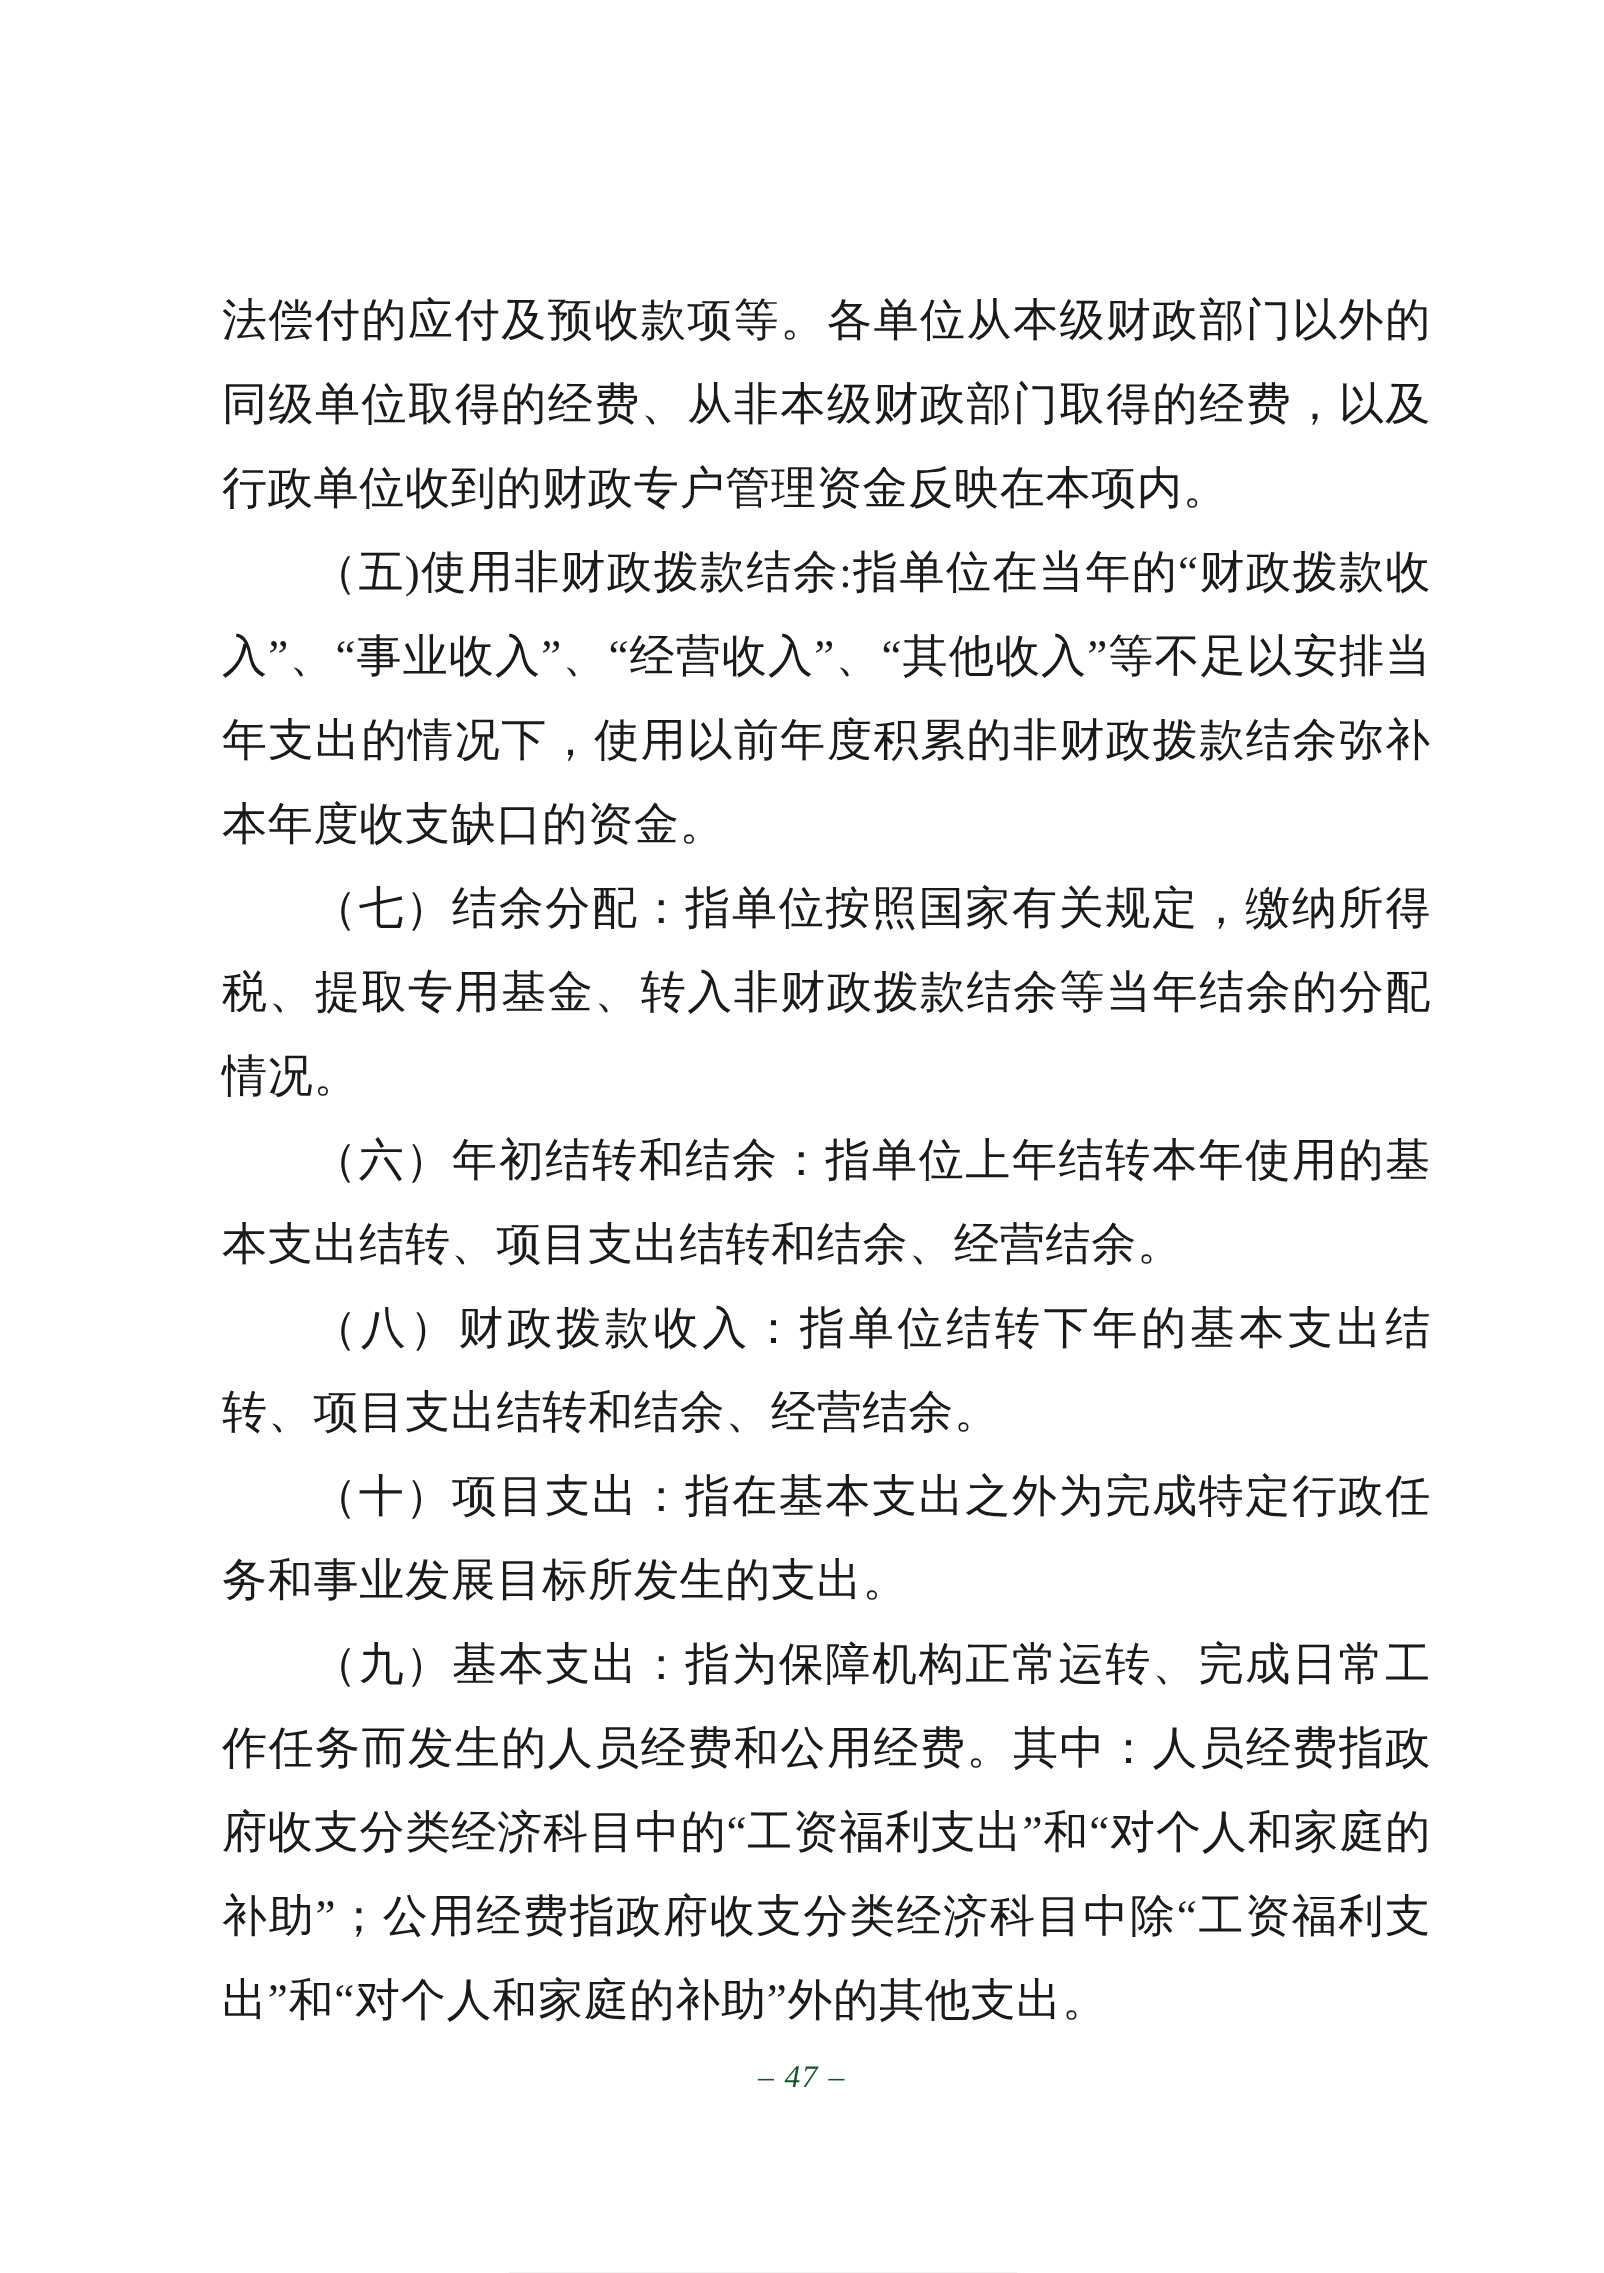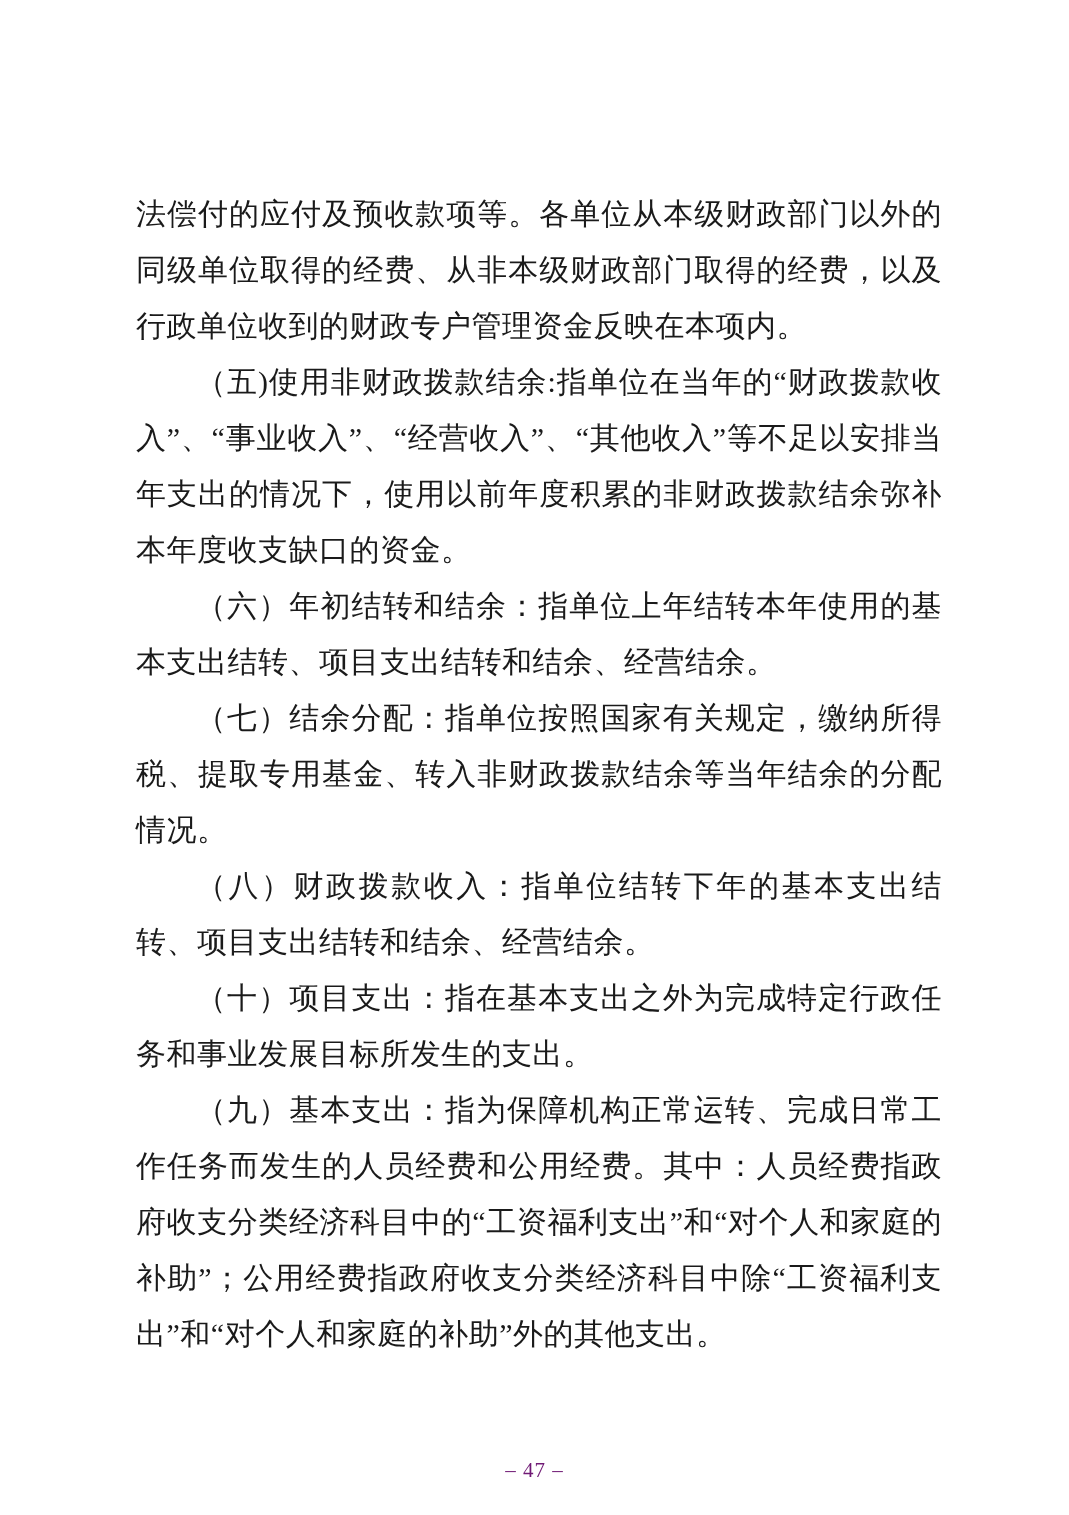--- a/index.html
+++ b/index.html
@@ -12,21 +12,21 @@
     width: 1069px;
     height: 1515px;
     margin: 0 auto;
     background: #ffffff;
     font-family: "Liberation Serif", "DejaVu Serif", serif;
     color: #1a1a1a;
     overflow: hidden;
   }
   .content {
     position: absolute;
-    left: 136px;
+    left: 148px;
     top: 186px;
     width: 806px;
     font-size: 30px;
     line-height: 56px;
     text-align: justify;
     text-justify: inter-ideograph;
     letter-spacing: 0.5px;
   }
   .content p {
     margin: 0;
@@ -35,41 +35,42 @@
   .content p.indent {
     text-indent: 2em;
   }
   .lead {
     font-weight: normal;
   }
   .footer {
     position: absolute;
     left: 0;
     right: 0;
-    top: 1455px;
+    top: 1369px;
     text-align: center;
     font-size: 21px;
     line-height: 30px;
-    color: #701a75;
+    color: #14532d;
     letter-spacing: 1px;
+    font-style: italic;
   }
 </style>
 </head>
 <body>
 
 <div class="page">
   <div class="content">
 
     <p><span>法偿付的应付及预收款项等。各单位从本级财政部门以外的同级单位取得的经费、从非本级财政部门取得的经费，以及行政单位收到的财政专户管理资金反映在本项内。</span></p>
 
     <p class="indent"><span class="lead">（五)使用非财政拨款结余:</span><span>指单位在当年的“财政拨款收入”、“事业收入”、“经营收入”、“其他收入”等不足以安排当年支出的情况下，使用以前年度积累的非财政拨款结余弥补本年度收支缺口的资金。</span></p>
 
+    <p class="indent"><span class="lead">（七）结余分配：</span><span>指单位按照国家有关规定，缴纳所得税、提取专用基金、转入非财政拨款结余等当年结余的分配情况。</span></p>
+
     <p class="indent"><span class="lead">（六）年初结转和结余：</span><span>指单位上年结转本年使用的基本支出结转、项目支出结转和结余、经营结余。</span></p>
-
-    <p class="indent"><span class="lead">（七）结余分配：</span><span>指单位按照国家有关规定，缴纳所得税、提取专用基金、转入非财政拨款结余等当年结余的分配情况。</span></p>
 
     <p class="indent"><span class="lead">（八）财政拨款收入：</span><span>指单位结转下年的基本支出结转、项目支出结转和结余、经营结余。</span></p>
 
     <p class="indent"><span class="lead">（十）项目支出：</span><span>指在基本支出之外为完成特定行政任务和事业发展目标所发生的支出。</span></p>
 
     <p class="indent"><span class="lead">（九）基本支出：</span><span>指为保障机构正常运转、完成日常工作任务而发生的人员经费和公用经费。其中：人员经费指政府收支分类经济科目中的“工资福利支出”和“对个人和家庭的补助”；公用经费指政府收支分类经济科目中除“工资福利支出”和“对个人和家庭的补助”外的其他支出。</span></p>
 
 
   </div>
 

